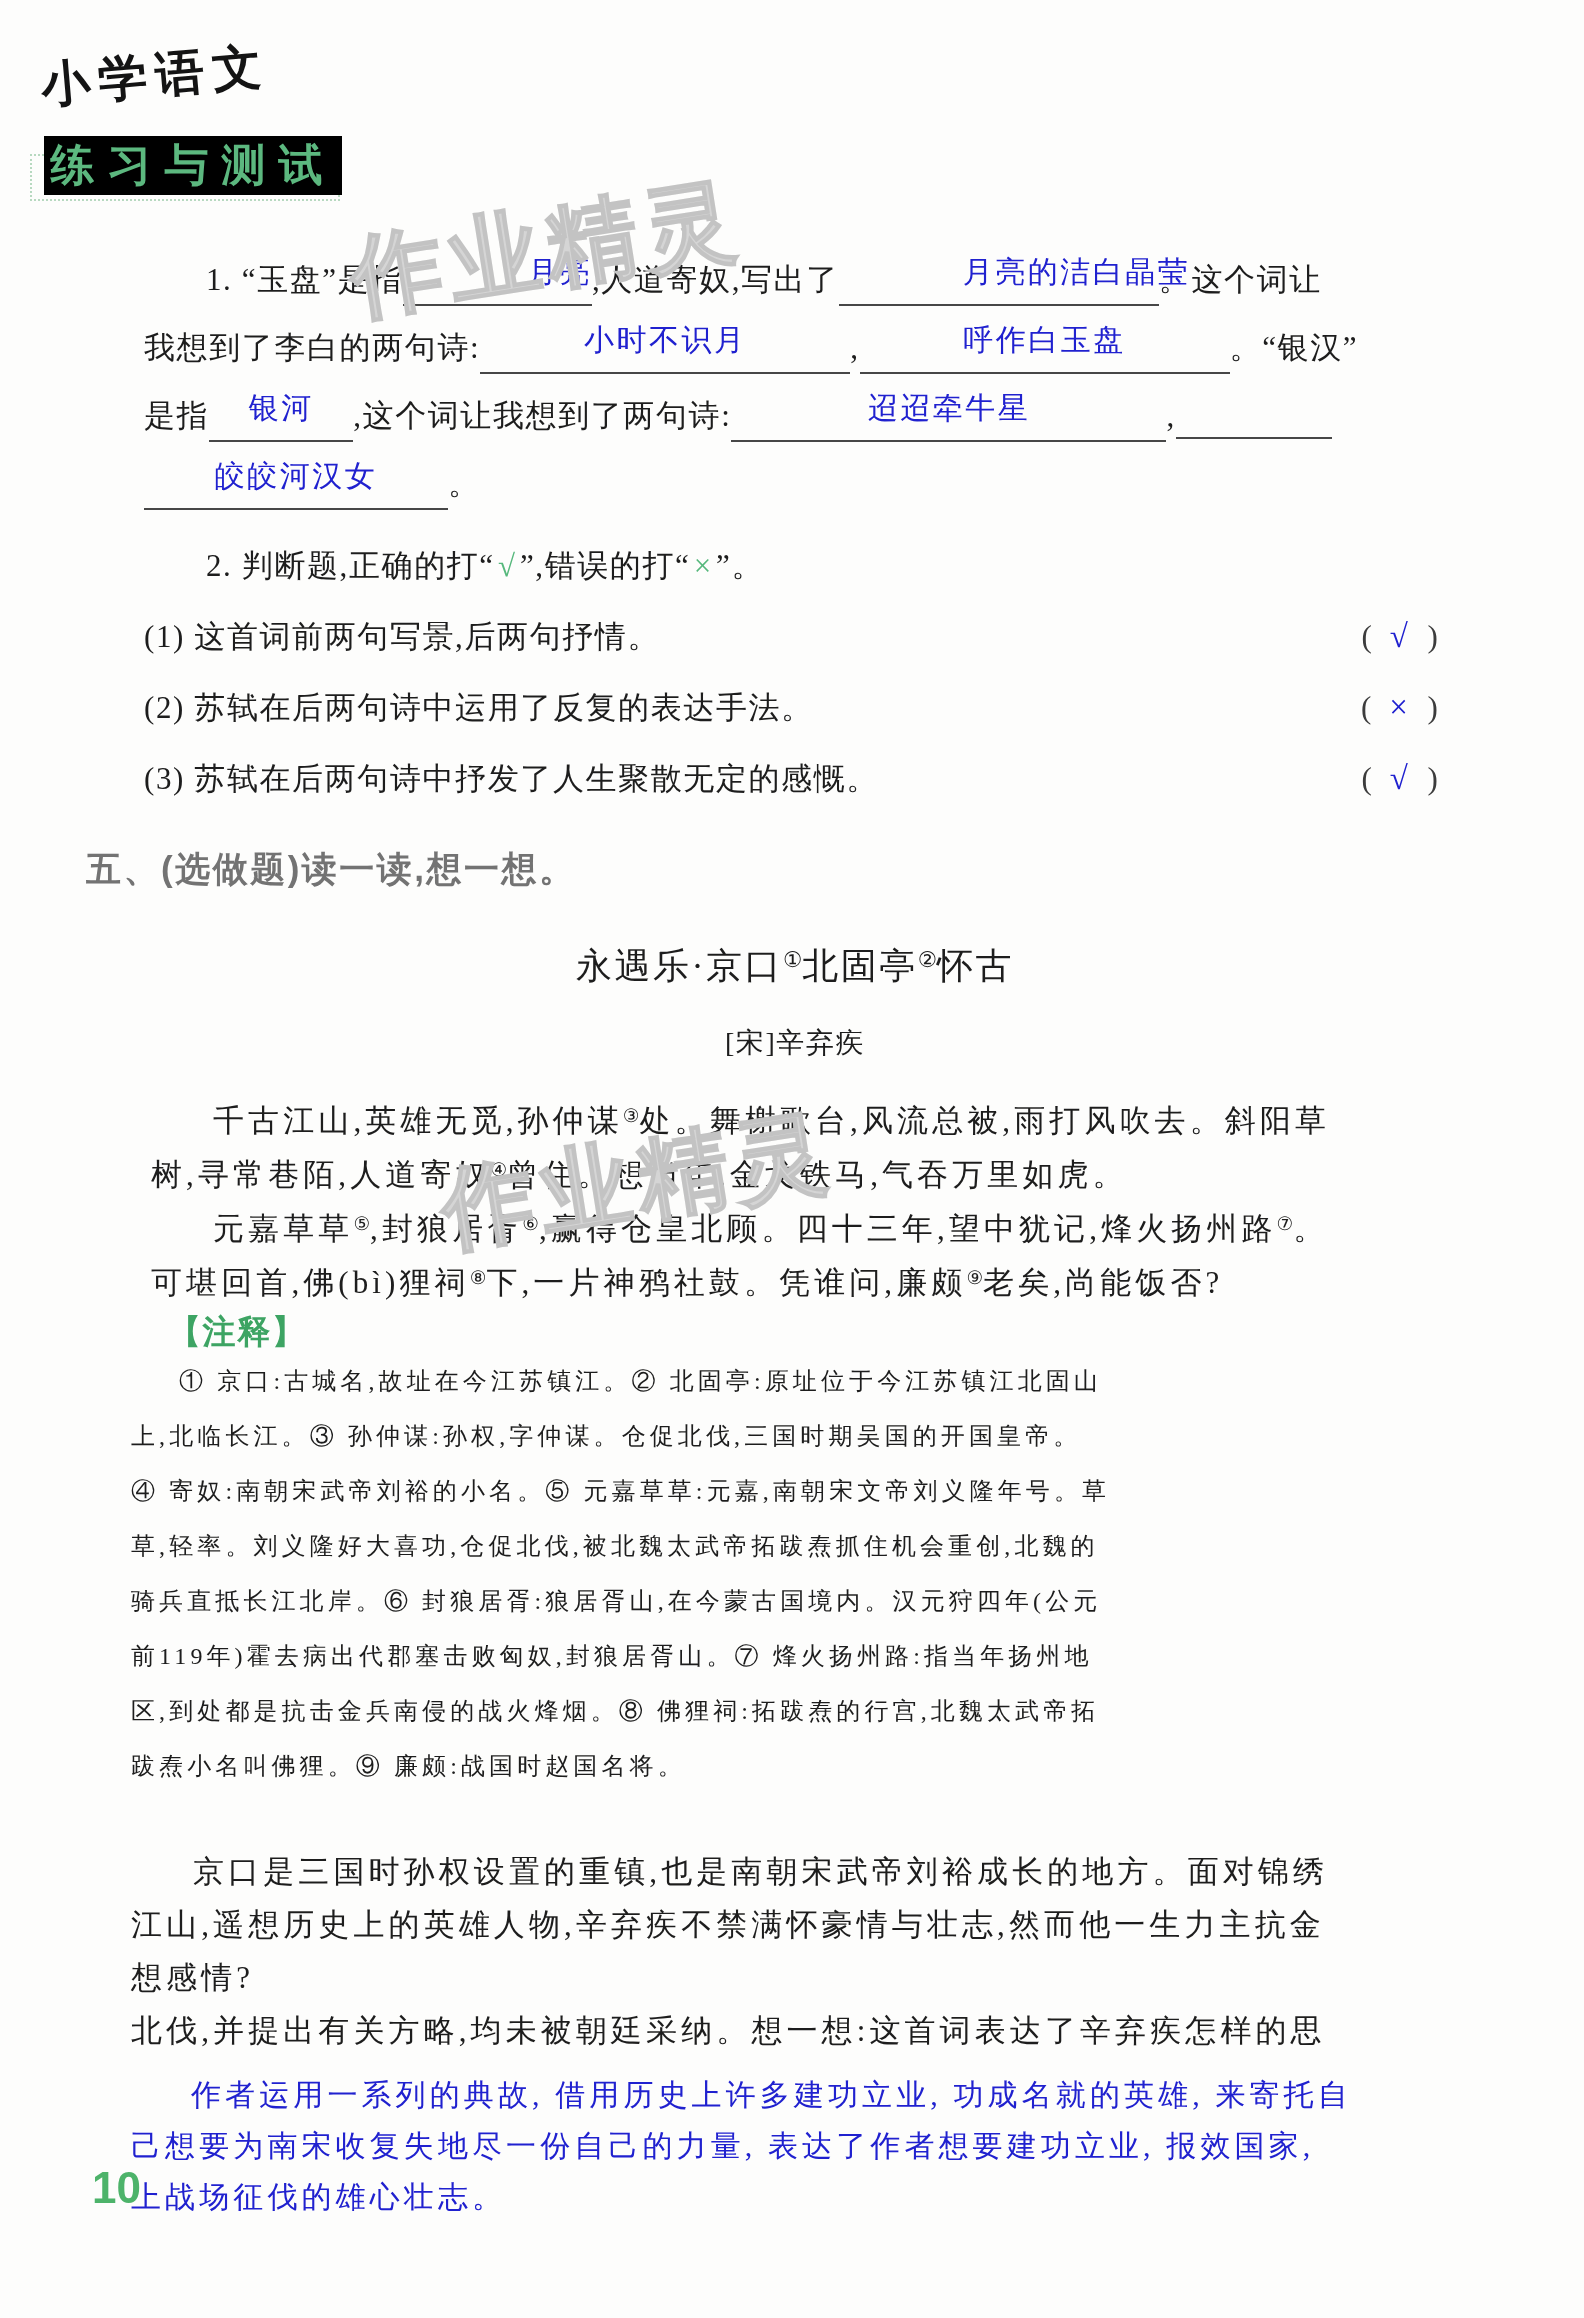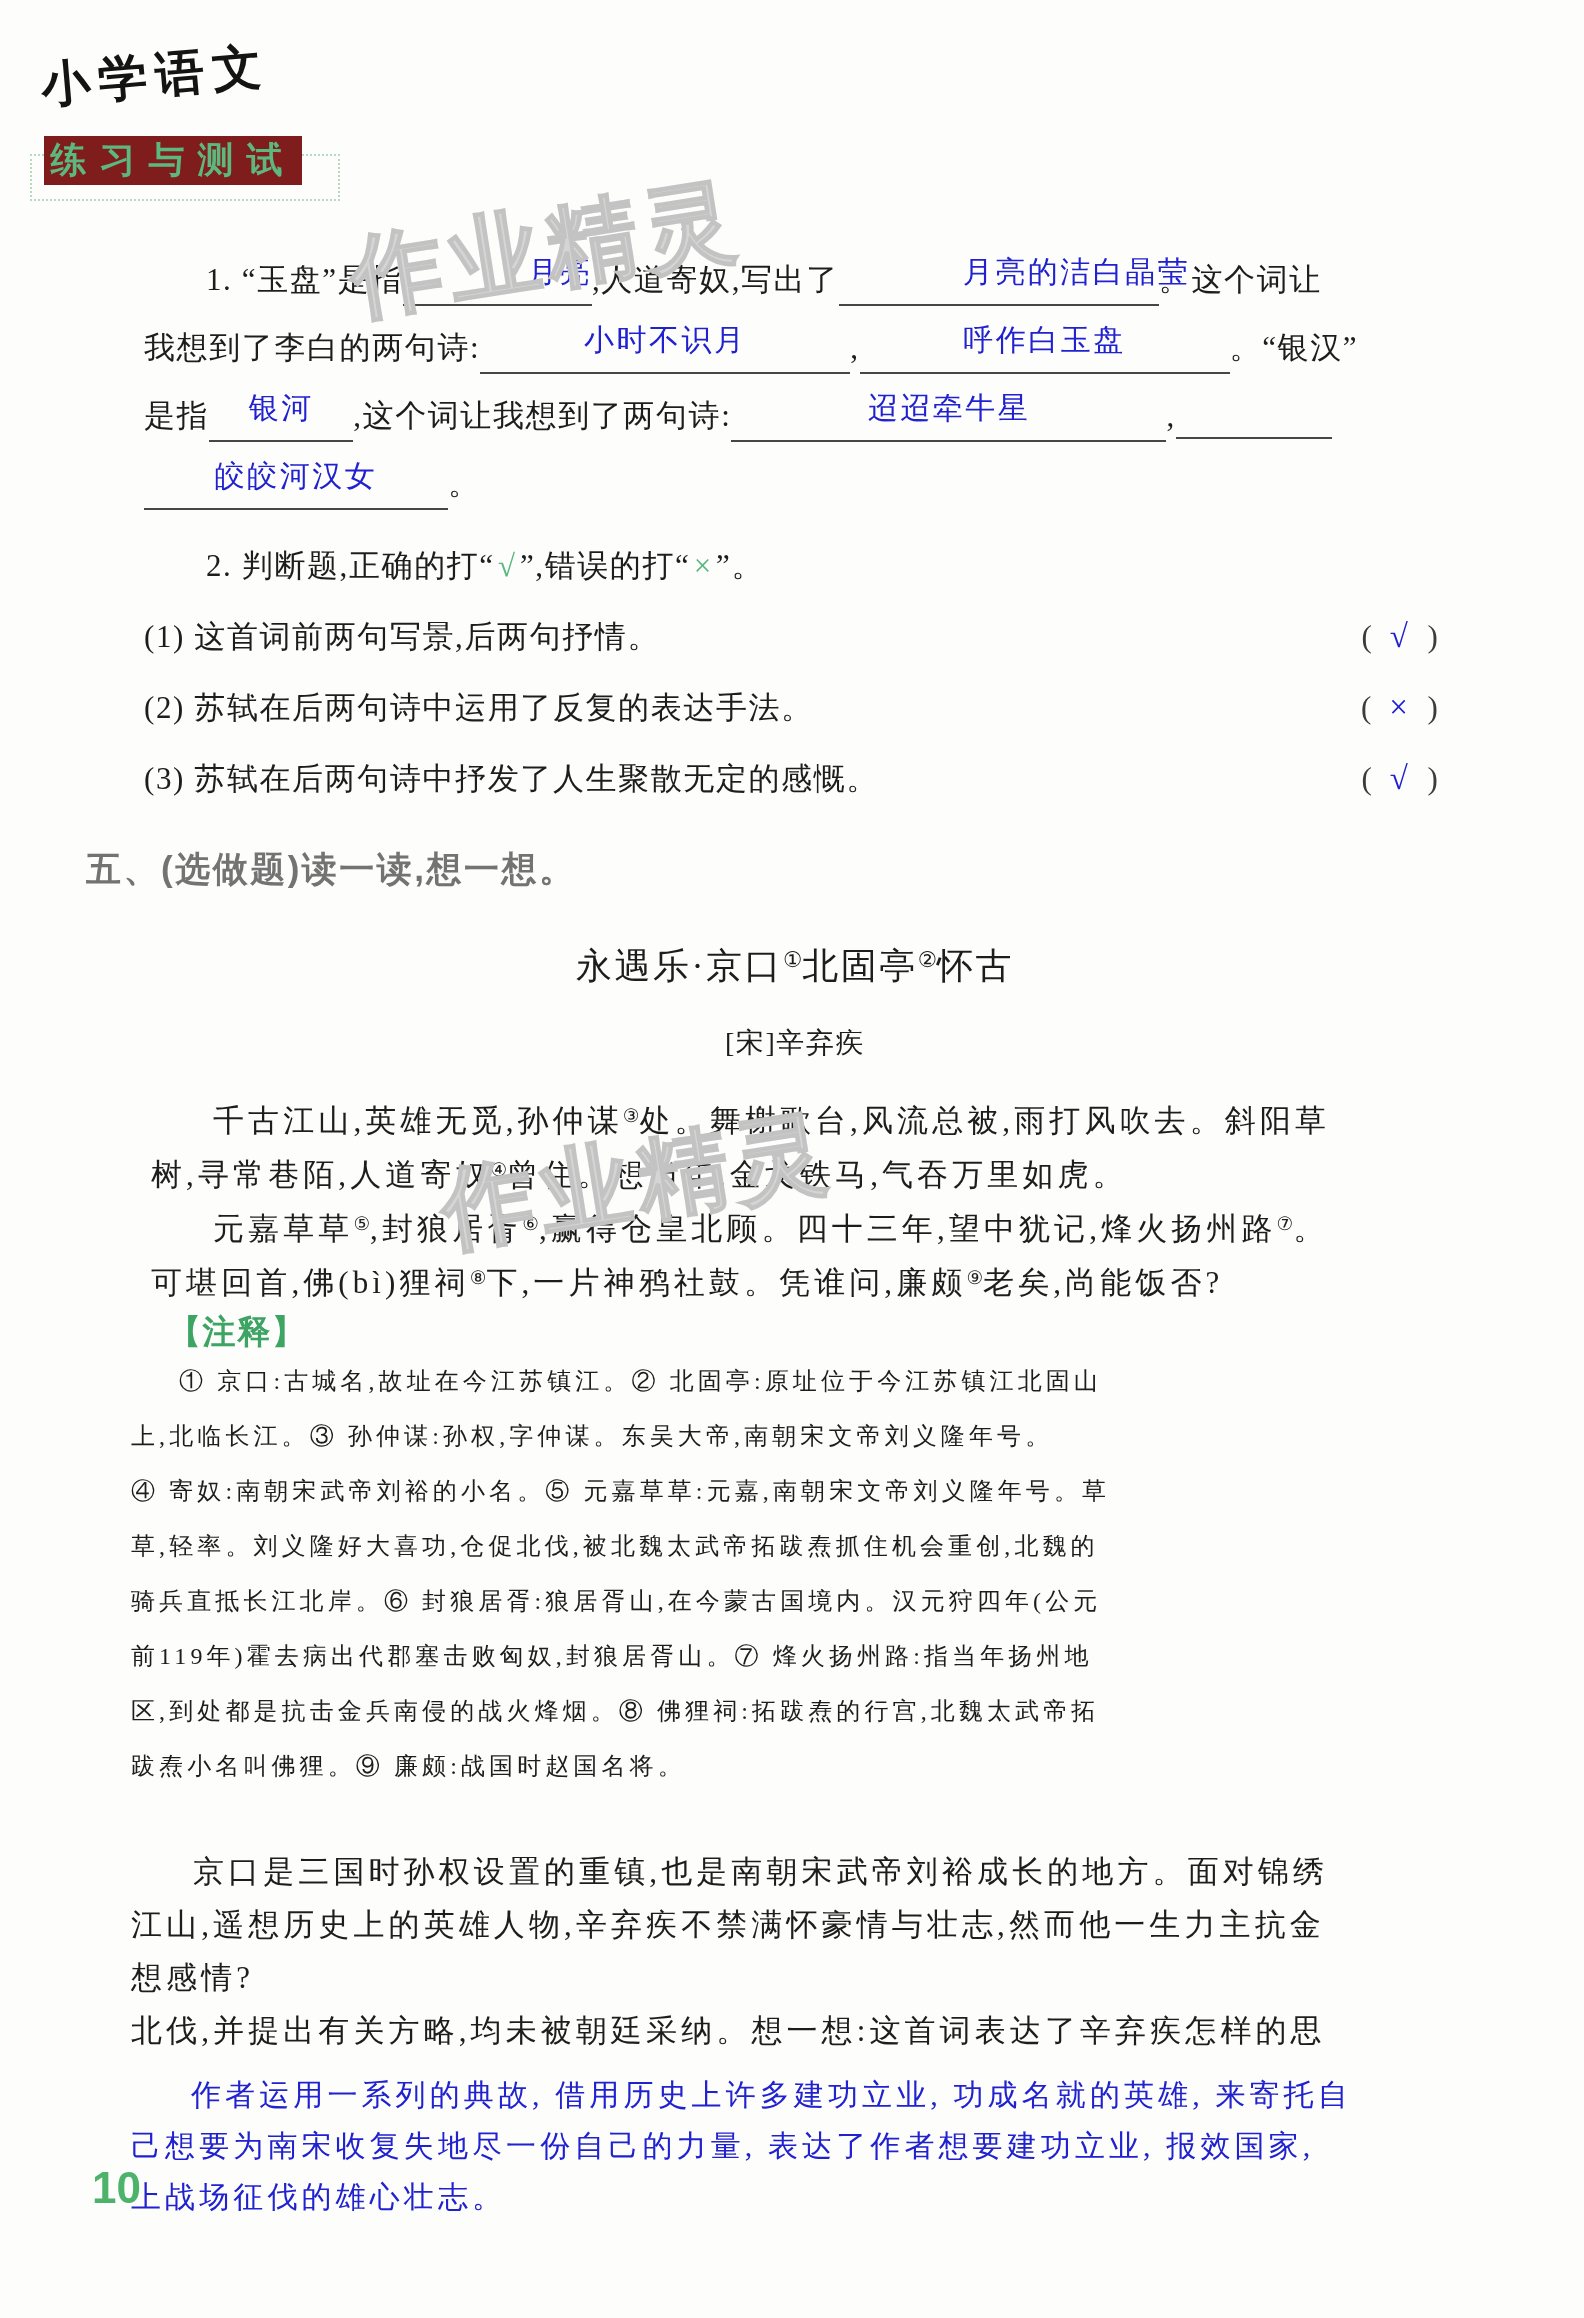--- a/index.html
+++ b/index.html
@@ -9,21 +9,21 @@
   }
   
   .logo-title{
     position:absolute;left:41px;top:43px;font-family:"Liberation Sans","DejaVu Sans",sans-serif;
     font-weight:800;font-size:49px;letter-spacing:8.2px;color:#141414;transform:rotate(-5deg);
     white-space:nowrap;
   }
   .logo-box{position:absolute;left:30px;top:154px;width:306px;height:43px;border:2.5px dotted #b7d9c0;}
   .logo-sub{
     position:absolute;left:44px;top:136px;font-family:"Liberation Sans","DejaVu Sans",sans-serif;
-    font-weight:700;font-size:36px;letter-spacing:13px;color:#5cb87f;background:#7f1d1d;
+    font-weight:700;font-size:44px;letter-spacing:13px;color:#5cb87f;background:#000000;
     padding:0 6.6px;white-space:nowrap;
   }
   
   .wm{
     position:absolute;font-family:"Liberation Sans","DejaVu Sans",sans-serif;font-weight:700;
     font-size:92px;letter-spacing:6.6px;color:transparent;-webkit-text-stroke:1.6px #c3c3c3;
     text-shadow:0 0 0.8px #d5d5d5;transform:rotate(-9deg);white-space:nowrap;z-index:3;
   }
   .wm1{left:349px;top:187px;}
   .wm2{left:440px;top:1119px;}
@@ -141,21 +141,21 @@
       <span>元嘉草草</span><span class="cn">⑤</span><span>,封狼居胥</span><span class="cn">⑥</span><span>,赢得仓皇北顾。四十三年,望中犹记,烽火扬州路</span><span class="cn">⑦</span><span>。</span>
     </div>
     <div class="ln">
       <span>可堪回首,佛(bì)狸祠</span><span class="cn">⑧</span><span>下,一片神鸦社鼓。凭谁问,廉颇</span><span class="cn">⑨</span><span>老矣,尚能饭否?</span>
     </div>
   </div>
 
   <div class="annlabel">【注释】</div>
   <div class="blk ann">
     <div class="ln ind">① 京口:古城名,故址在今江苏镇江。② 北固亭:原址位于今江苏镇江北固山</div>
-    <div class="ln">上,北临长江。③ 孙仲谋:孙权,字仲谋。东吴大帝,南朝宋文帝刘义隆年号。</div>
+    <div class="ln">上,北临长江。③ 孙仲谋:孙权,字仲谋。仓促北伐,三国时期吴国的开国皇帝。</div>
     <div class="ln">④ 寄奴:南朝宋武帝刘裕的小名。⑤ 元嘉草草:元嘉,南朝宋文帝刘义隆年号。草</div>
     <div class="ln">草,轻率。刘义隆好大喜功,仓促北伐,被北魏太武帝拓跋焘抓住机会重创,北魏的</div>
     <div class="ln">骑兵直抵长江北岸。⑥ 封狼居胥:狼居胥山,在今蒙古国境内。汉元狩四年(公元</div>
     <div class="ln">前119年)霍去病出代郡塞击败匈奴,封狼居胥山。⑦ 烽火扬州路:指当年扬州地</div>
     <div class="ln">区,到处都是抗击金兵南侵的战火烽烟。⑧ 佛狸祠:拓跋焘的行宫,北魏太武帝拓</div>
     <div class="ln">跋焘小名叫佛狸。⑨ 廉颇:战国时赵国名将。</div>
   </div>
 
   <div class="blk disc">
     <div class="ln ind">京口是三国时孙权设置的重镇,也是南朝宋武帝刘裕成长的地方。面对锦绣</div>

